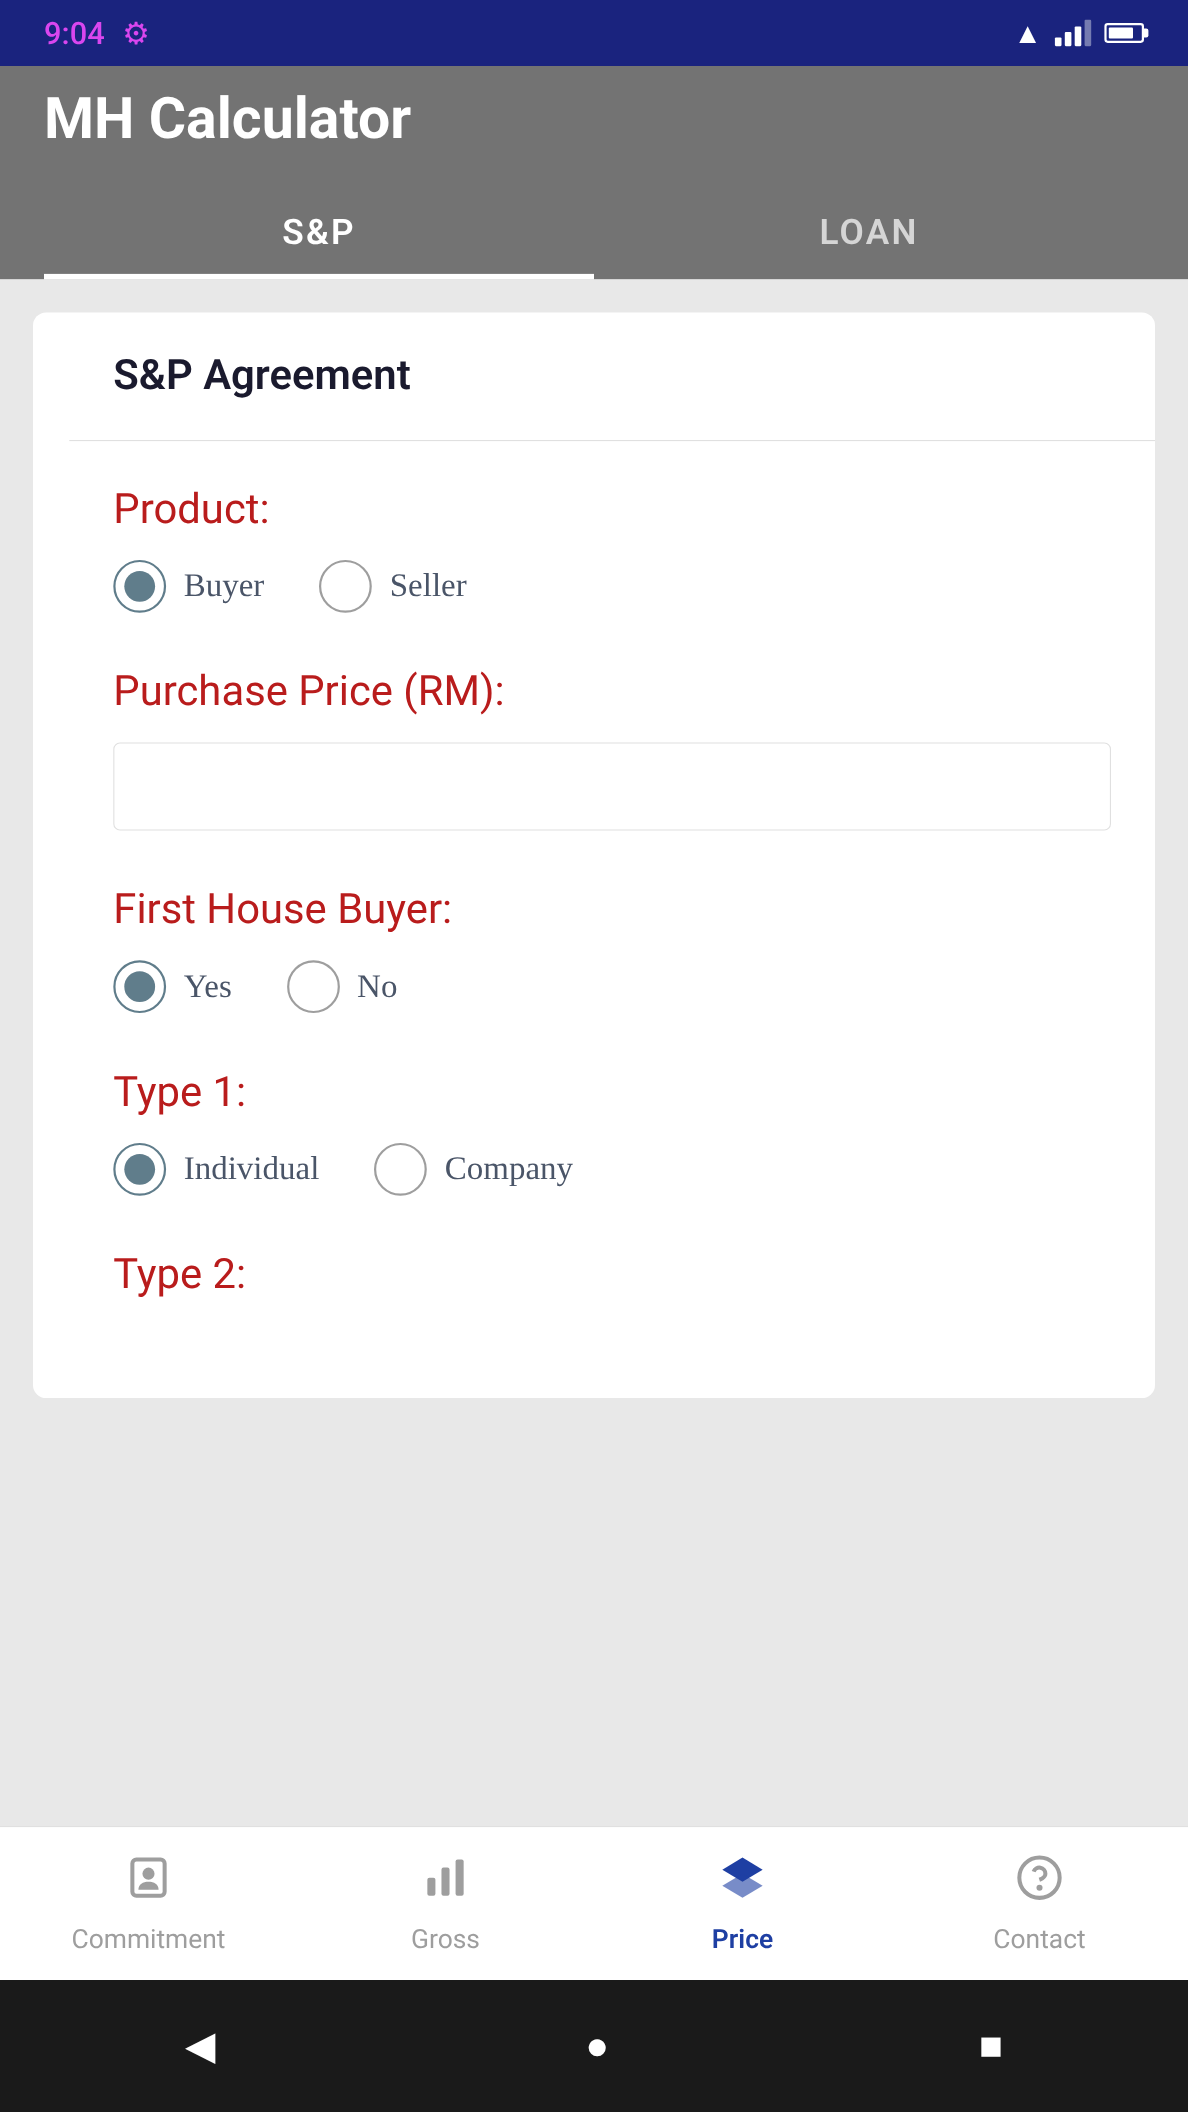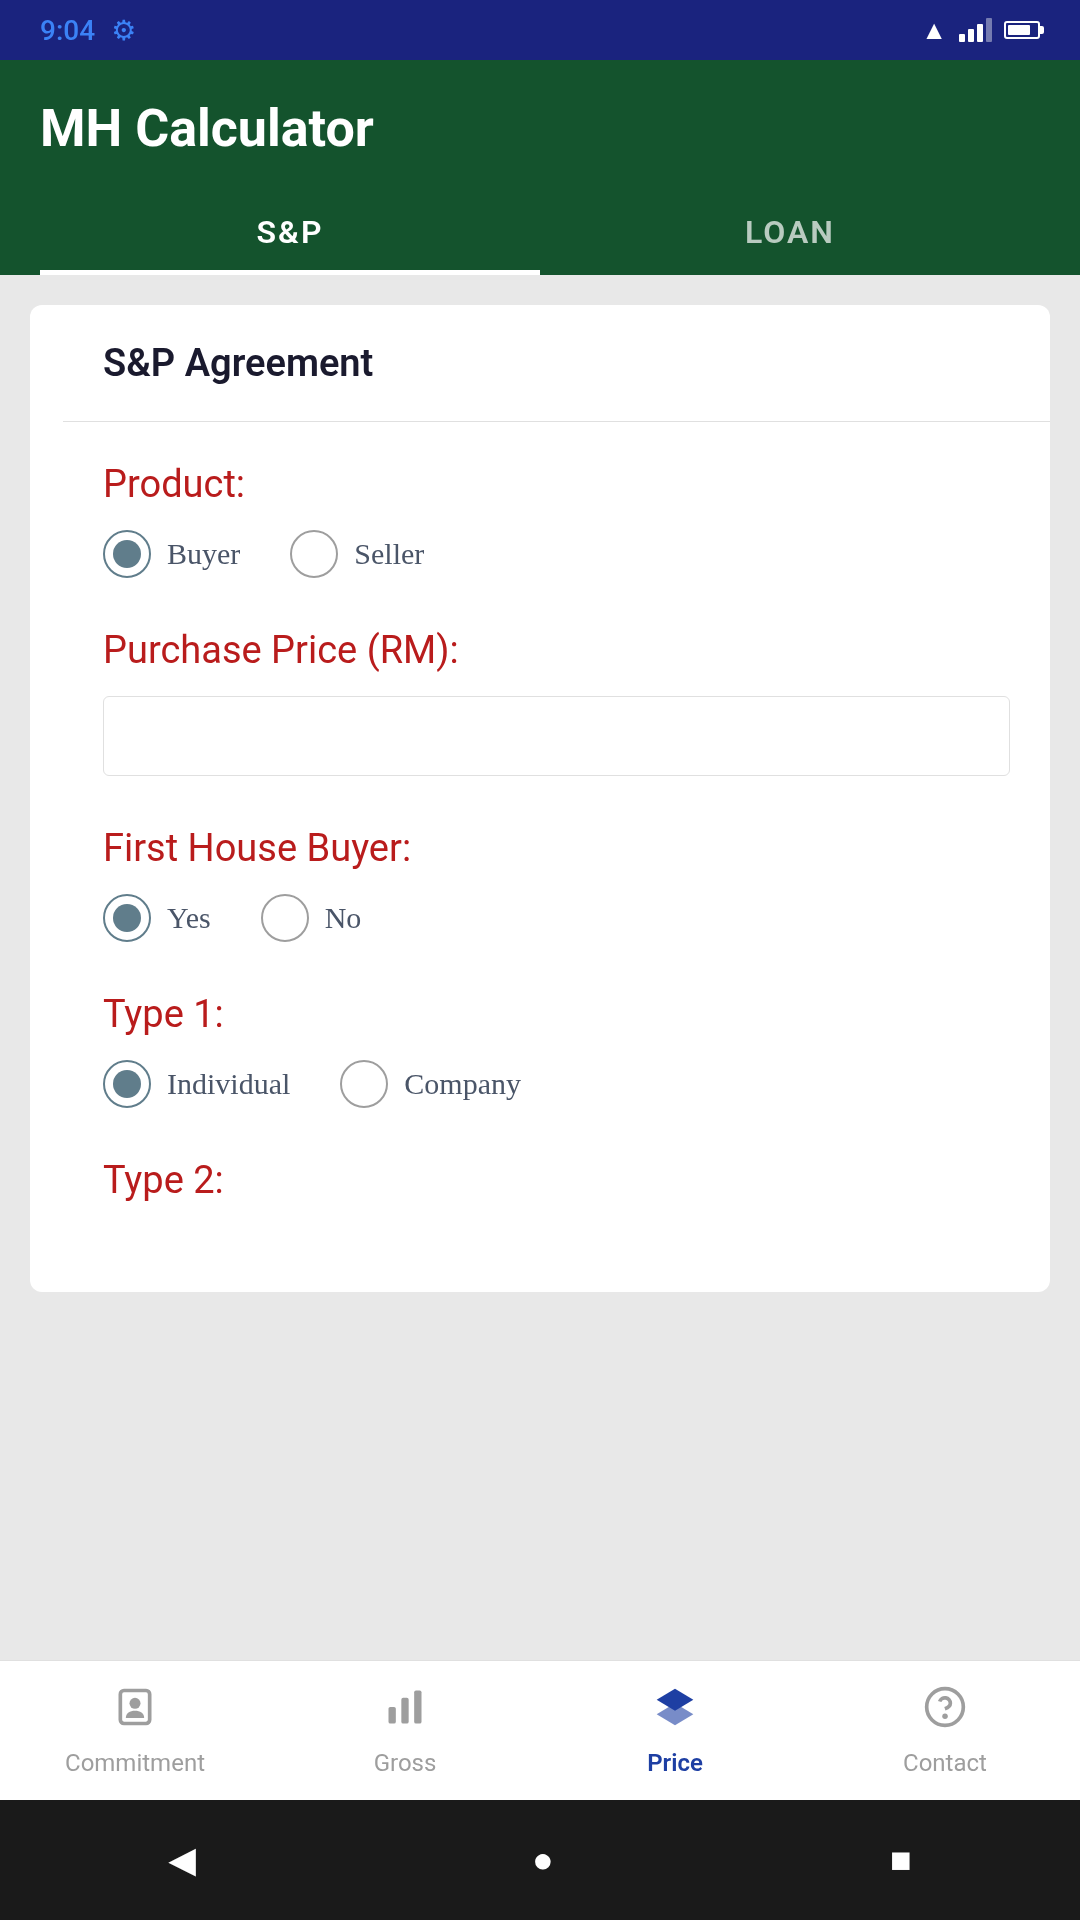--- a/index.html
+++ b/index.html
@@ -26,36 +26,36 @@
       display: flex;
       align-items: center;
       justify-content: space-between;
       padding: 0 40px;
     }
 
     .status-bar-left {
       display: flex;
       align-items: center;
       gap: 16px;
-      color: #3b82f6;
+      color: #d946ef;
       font-size: 28px;
       font-weight: 500;
     }
 
     .status-bar-right {
       display: flex;
       align-items: center;
       gap: 12px;
     }
 
     
     .app-header {
       width: 100%;
-      background: #14532d;
-      padding: 38px 40px 0;
+      background: #737373;
+      padding: 17px 40px 0;
     }
 
     .app-title {
       color: white;
       font-size: 52px;
       font-weight: 700;
       margin-bottom: 30px;
     }
 
     

